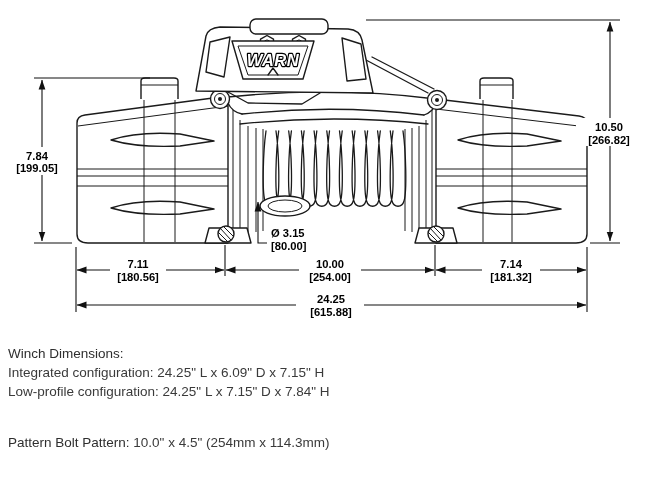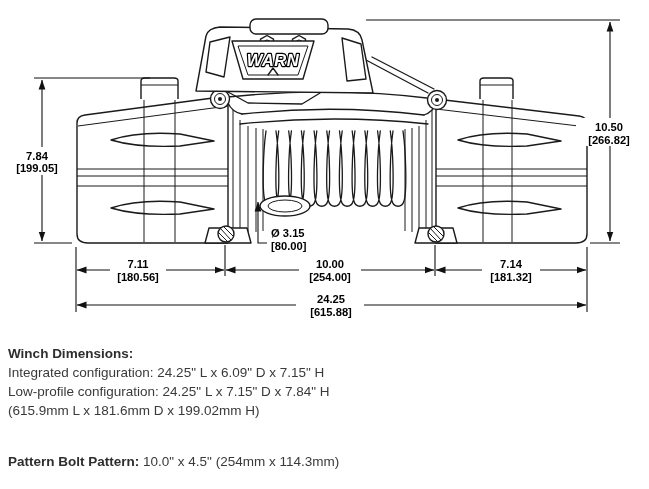--- a/index.html
+++ b/index.html
@@ -14,21 +14,21 @@
   .dimline{stroke:#111;fill:none;stroke-width:1.1;}
   .knock{fill:#ffffff;stroke:none;}
   .dimtxt{font-family:"Liberation Sans",sans-serif;font-size:11.2px;font-weight:bold;fill:#000;}
   .brandtxt{font-family:"Liberation Sans",sans-serif;font-size:16.5px;font-weight:900;
             font-style:italic;letter-spacing:.5px;fill:#fff;stroke:#000;stroke-width:2.4px;
             paint-order:stroke;stroke-linejoin:round;text-anchor:middle;}
   
   .specs{position:absolute;left:8px;top:344px;width:630px;color:#3a3a3a;
          font-size:13.5px;line-height:19px;}
   .specs p{margin:0;}
-  .b{font-weight:bold;color:#2e2e2e;}
+  .b{font-weight:normal;color:#2e2e2e;}
   .mounting{margin-top:32px !important;}
 </style>
 </head>
 <body>
 
 <div class="page">
 
   <div class="diagram">
     <svg width="649" height="340" viewBox="0 0 649 340" xmlns="http://www.w3.org/2000/svg">
       <defs>
@@ -153,16 +153,15 @@
         <text class="dimtxt" text-anchor="middle" x="331" y="303">24.25</text>
         <text class="dimtxt" text-anchor="middle" x="331" y="316">[615.88]</text>
       </g>
     </svg>
   </div>
 
   <div class="specs">
     <p class="b">Winch Dimensions:</p>
     <p>Integrated configuration: 24.25" L x 6.09" D x 7.15" H</p>
     <p>Low-profile configuration: 24.25" L x 7.15" D x 7.84" H</p>
-    <p>(615.9mm L x 181.6mm D x 199.02mm H)</p>
     <p class="mounting"><span class="b">Pattern Bolt Pattern:</span><span> </span><span>10.0" x 4.5" (254mm x 114.3mm)</span></p>
   </div>
 </div>
 
 </body></html>

